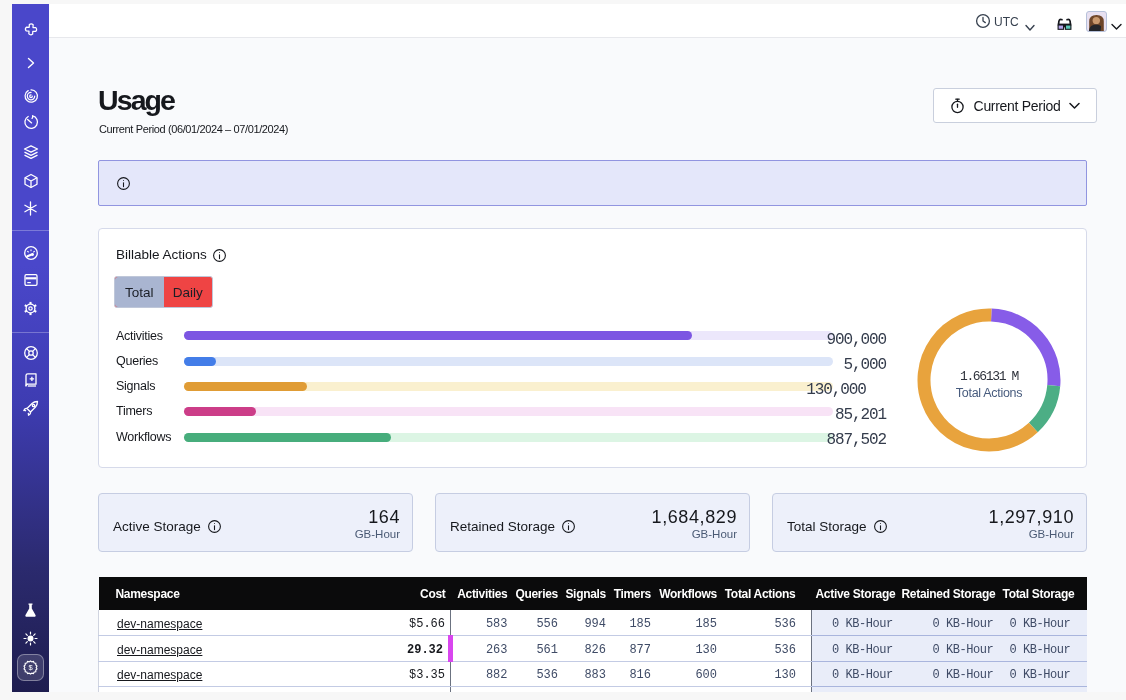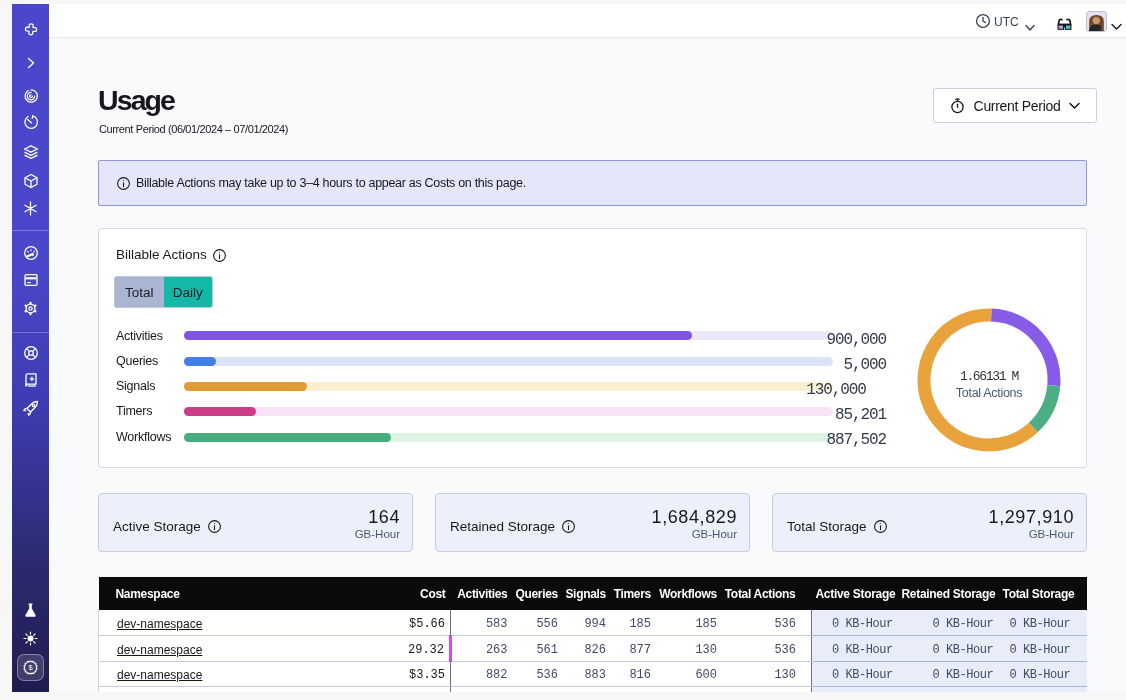--- a/index.html
+++ b/index.html
@@ -27,21 +27,21 @@
     border:1px solid #c9cfdd; border-radius:3px; display:flex; align-items:center; justify-content:center;
     gap:9px; font-size:14px; font-weight:500; letter-spacing:-0.3px; color:#16181d; }
   #banner { position:absolute; left:98px; top:160px; width:989px; height:46px; background:#e4e7fa;
     border:1px solid #9195e0; border-radius:2px; display:flex; align-items:center; }
   #banner .txt { font-size:12.5px; letter-spacing:-0.3px; color:#16181d; margin-left:6px; }
   
   #bcard { position:absolute; left:98px; top:228px; width:989px; height:240px; background:#fff;
     border:1px solid #d6daea; border-radius:4px; }
   #btitle { position:absolute; left:116px; top:247px; font-size:13.5px; font-weight:500; color:#16181d; }
   #tabs { position:absolute; left:114px; top:276px; width:99px; height:32px; border:1px solid #bfc7d9;
-    border-radius:3px; display:flex; background:#14b8a6; }
+    border-radius:3px; display:flex; background:#ef4444; }
   #tabs .tab { width:49.5px; height:100%; display:flex; align-items:center; justify-content:center;
     font-size:13.5px; font-weight:500; color:#1b1e26; }
   #tabs .tab.sel { background:#a9b5d1; border-radius:3px 0 0 3px; }
   .brow { position:absolute; left:116px; height:16px; display:flex; align-items:center; }
   .brow .lbl { font-size:12.5px; letter-spacing:-0.25px; color:#16181d; }
   .track { position:absolute; left:184px; width:649px; height:8.5px; border-radius:4.5px; }
   .fill { position:absolute; height:8.5px; border-radius:4.5px; left:0; top:0; }
   .bval { position:absolute; width:100px; left:786px; text-align:right;
     font-family:"Liberation Mono", monospace; font-size:16px; letter-spacing:-1.1px; color:#343c4c; }
   
@@ -231,21 +231,20 @@
       <path d="M1 1.5 L5.5 6 L10 1.5"></path>
     </svg>
   </div>
 
 <div id="banner">
     <svg style="margin-left:18px" width="13" height="13" viewBox="0 0 13 13" fill="none" stroke="#16181d" stroke-width="1.1">
       <circle cx="6.5" cy="6.5" r="5.9"></circle>
       <path d="M6.5 5.7 V9.6" stroke-linecap="round"></path>
       <circle cx="6.5" cy="3.6" r="0.5" fill="#16181d" stroke="none"></circle>
     </svg>
-    <span class="txt">Billable Actions may take up to 3–4 hours to appear as Costs on this page.</span>
   </div>
 
 <div id="bcard"></div>
 <div id="btitle">Billable Actions</div>
 <div class="abs" style="left:213px; top:248px;"><svg width="13" height="13" viewBox="0 0 13 13" fill="none" stroke="#16181d" stroke-width="1.1">
       <circle cx="6.5" cy="6.5" r="5.9"></circle>
       <path d="M6.5 5.7 V9.6" stroke-linecap="round"></path>
       <circle cx="6.5" cy="3.6" r="0.5" fill="#16181d" stroke="none"></circle>
     </svg></div>
 <div id="tabs">
@@ -366,21 +365,21 @@
       <td class="mono num" style="padding-right:3px;">994</td>
       <td class="mono num" style="padding-right:3px;">185</td>
       <td class="mono num" style="padding-right:3px;">185</td>
       <td class="mono num" style="padding-right:15px; border-right:1px solid #6b7280;">536</td>
       <td class="mono stl st" style="padding-left:20px;">0 KB-Hour</td>
       <td class="mono stl st" style="padding-left:32px;">0 KB-Hour</td>
       <td class="mono stl st" style="padding-left:9px; border-right:1px solid #6b7280;">0 KB-Hour</td>
     </tr>
     <tr>
       <td style="padding-left:18px; border-left:1px solid #d0d4e0;"><span class="nslink">dev-namespace</span></td>
-      <td class="mono num c-cost" style="padding-right:5px; border-right:3px solid #d946ef;">29.32</td>
+      <td class="mono num c-cost" style="padding-right:5px; border-right:5px solid #d946ef;font-weight:bold;">29.32</td>
       <td class="mono num" style="padding-right:3px;">263</td>
       <td class="mono num" style="padding-right:3px;">561</td>
       <td class="mono num" style="padding-right:3px;">826</td>
       <td class="mono num" style="padding-right:3px;">877</td>
       <td class="mono num" style="padding-right:3px;">130</td>
       <td class="mono num" style="padding-right:15px; border-right:1px solid #6b7280;">536</td>
       <td class="mono stl st" style="padding-left:20px;">0 KB-Hour</td>
       <td class="mono stl st" style="padding-left:32px;">0 KB-Hour</td>
       <td class="mono stl st" style="padding-left:9px; border-right:1px solid #6b7280;">0 KB-Hour</td>
     </tr>

